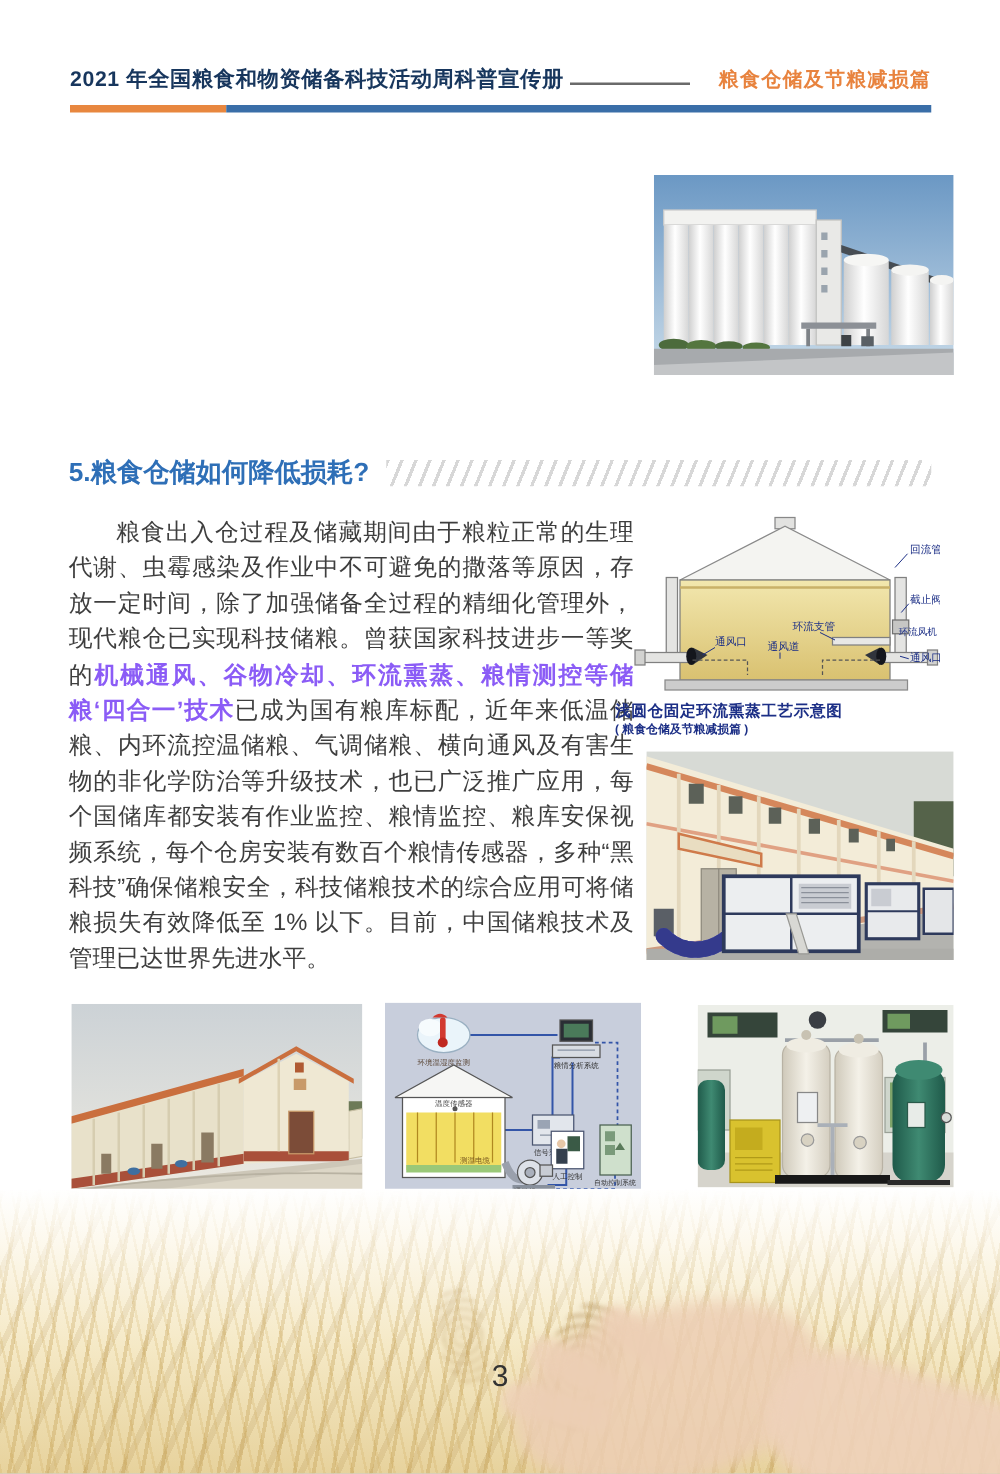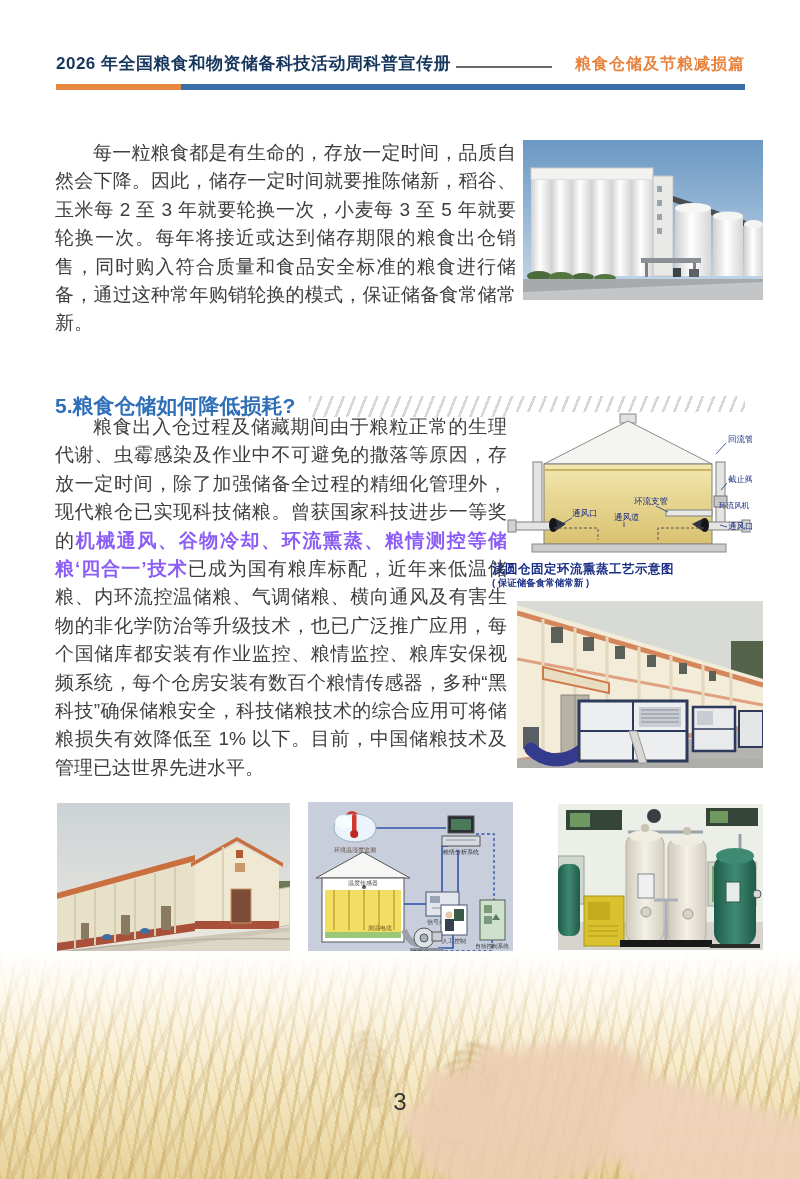--- a/index.html
+++ b/index.html
@@ -21,21 +21,21 @@
   
   .para {
     position:absolute; color:#3e3e3e; font-size:19px; line-height:28.4px;
     text-align:justify; text-indent:2em;
   }
   .para b { color:#8b5cf6; }
   #para-intro { left:55px; top:139px; width:461px; }
   #para-tech  { left:55px; top:413px; width:452px; }
 
   
-  .sec-head { position:absolute; left:55px; top:364px; right:55px; display:flex; align-items:center; gap:14px;margin-top:28px; }
+  .sec-head { position:absolute; left:55px; top:364px; right:55px; display:flex; align-items:center; gap:14px; }
   .sec-head .title { font-size:21px; font-weight:bold; color:#2e6fb7; white-space:nowrap; }
   .sec-head .slashes {
     flex:1; height:21px;
     background:repeating-linear-gradient(112deg,#d7d7d7 0 2.6px,transparent 2.6px 10.4px);
   }
 
   
   .fig { position:absolute; overflow:hidden; }
   #fig-silos      { left:523px; top:140px;  width:240px; height:160px; }
   #fig-silo-diagram { left:506px; top:412px; width:246px; height:150px; }
@@ -75,29 +75,28 @@
               font-size:24px; color:#333; z-index:5; }
 
   svg { display:block; }
   .svg-label { font-family:"Liberation Sans","DejaVu Sans",sans-serif; }
 </style>
 </head>
 <body>
 
 <div id="page">
 
-  <div class="hdr-left">2026 年全国粮食和物资储备科技活动周科普宣传册</div>
+  <div class="hdr-left">2021 年全国粮食和物资储备科技活动周科普宣传册</div>
   <div class="hdr-line"></div>
   <div class="hdr-right">粮食仓储及节粮减损篇</div>
   <div class="hdr-bar">
     <div class="seg-orange"></div>
     <div class="seg-blue"></div>
   </div>
 
-  <p class="para" id="para-intro">每一粒粮食都是有生命的，存放一定时间，品质自然会下降。因此，储存一定时间就要推陈储新，稻谷、玉米每 2 至 3 年就要轮换一次，小麦每 3 至 5 年就要轮换一次。每年将接近或达到储存期限的粮食出仓销售，同时购入符合质量和食品安全标准的粮食进行储备，通过这种常年购销轮换的模式，保证储备食常储常新。</p>
 
   <div class="fig" id="fig-silos">
     <svg width="240" height="160" viewBox="0 0 240 160">
       <defs>
         <linearGradient id="sky1" x1="0" y1="0" x2="0" y2="1">
           <stop offset="0" stop-color="#6b98c4"></stop>
             <stop offset="1" stop-color="#c9dbe9"></stop>
         </linearGradient>
         <linearGradient id="cyl" x1="0" y1="0" x2="1" y2="0">
           <stop offset="0" stop-color="#cfcfcf"></stop>
@@ -204,21 +203,21 @@
         <text x="128" y="92">环流支管</text>
         <line x1="150" y1="94" x2="162" y2="100" stroke="#1c2f86" stroke-width="0.8"></line>
         <text x="66" y="104">通风口</text>
         <line x1="66" y1="106" x2="56" y2="112" stroke="#1c2f86" stroke-width="0.8"></line>
         <text x="108" y="108">通风道</text>
         <line x1="118" y1="110" x2="118" y2="115" stroke="#1c2f86" stroke-width="0.8"></line>
       </g>
     </svg>
   </div>
   <div class="diagram-caption" id="cap1">浅圆仓固定环流熏蒸工艺示意图</div>
-  <div class="diagram-caption" id="cap2">( 保证储备食常储常新 )</div>
+  <div class="diagram-caption" id="cap2">( 粮食仓储及节粮减损篇 )</div>
 
   <div class="fig" id="fig-coolers">
     <svg width="246" height="167" viewBox="0 0 246 167">
       <rect x="0" y="0" width="246" height="167" fill="#d7dad5"></rect>
 
       <rect x="214" y="40" width="32" height="60" fill="#55634a"></rect>
 
       <polygon points="0,4 246,78 246,126 0,167" fill="#f3ecd8"></polygon>
 
       <line x1="0" y1="12" x2="246" y2="84" stroke="#d5875b" stroke-width="5"></line>

